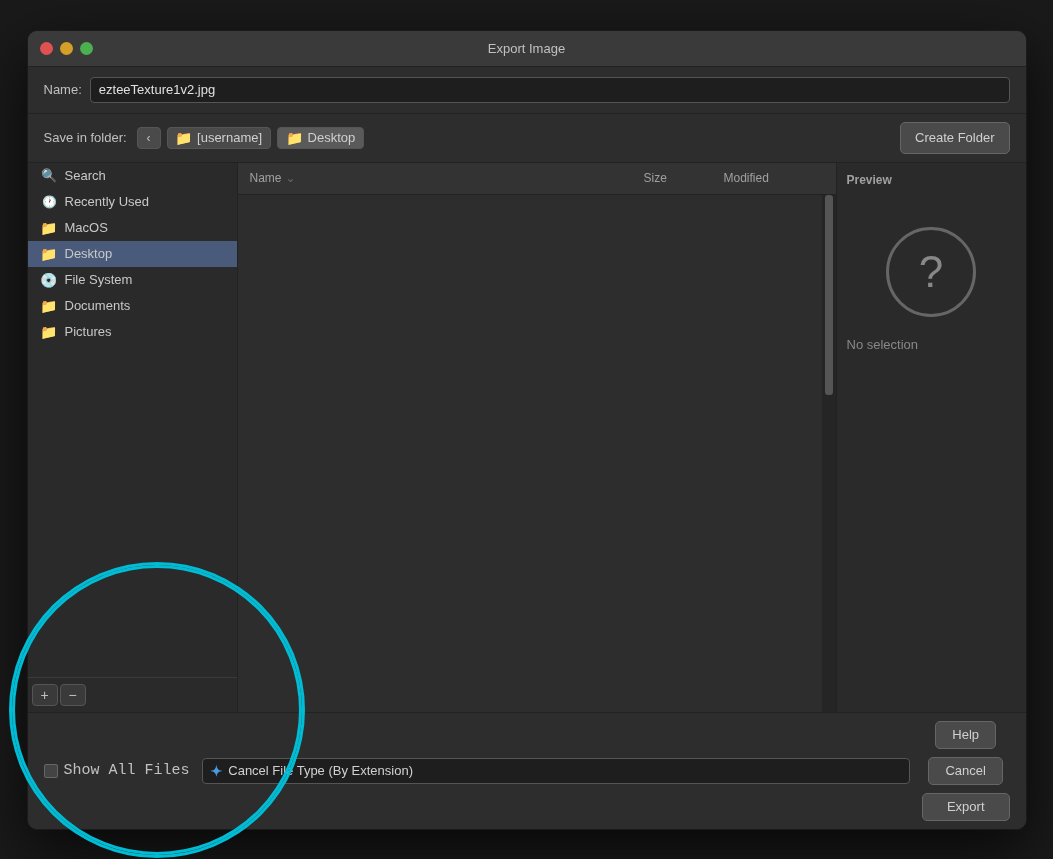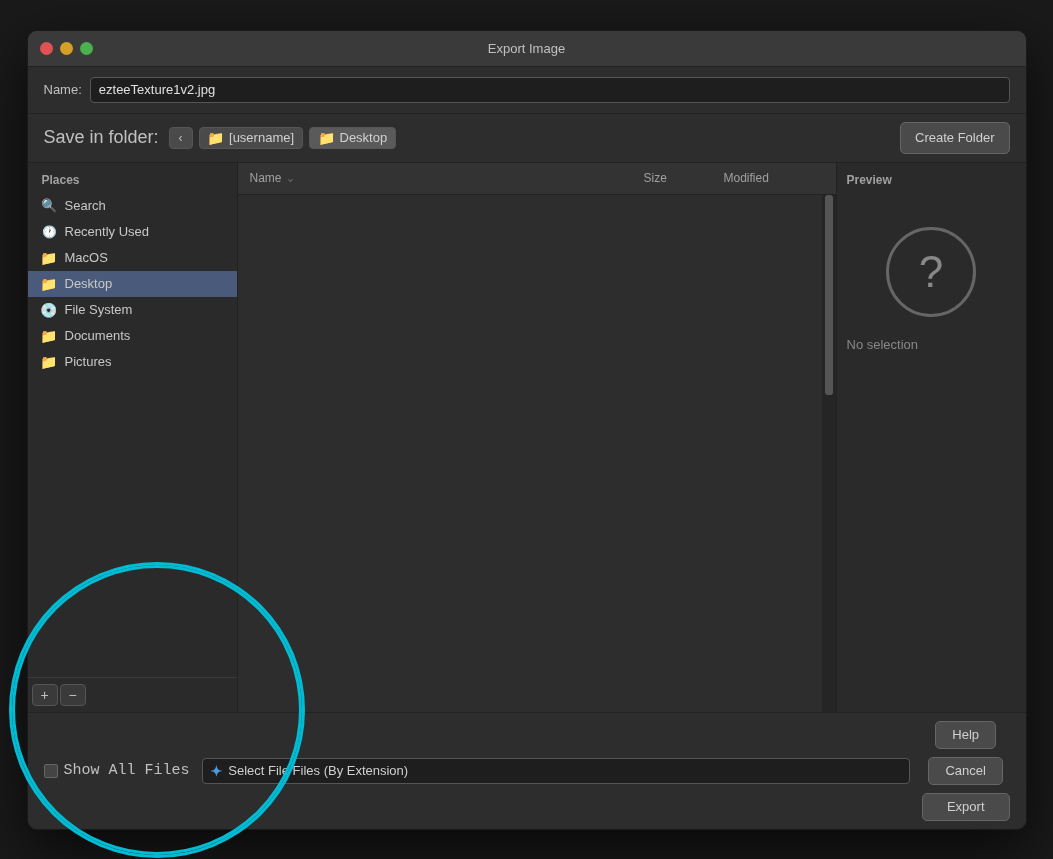--- a/index.html
+++ b/index.html
@@ -89,21 +89,21 @@
     .folder-row {
       display: flex;
       align-items: center;
       padding: 8px 16px;
       gap: 6px;
       flex-shrink: 0;
       border-bottom: 1px solid #222;
     }
     .folder-label {
       color: #c0c0c0;
-      font-size: 18px;
+      font-size: 13px;
       white-space: nowrap;
       margin-right: 4px;
     }
     .nav-btn {
       background: #4a4a4a;
       border: 1px solid #555;
       border-radius: 4px;
       color: #c0c0c0;
       width: 24px;
       height: 22px;
@@ -417,21 +417,20 @@
       <div class="breadcrumb-item active">
         <span class="folder-icon">📁</span>
         <span>Desktop</span>
       </div>
       <button class="create-folder-btn">Create Folder</button>
     </div>
 
     <div class="main-area">
 
       <div class="sidebar">
-        <div class="sidebar-header">Places</div>
 
         <div class="sidebar-item">
           <span class="item-icon search">🔍</span>
           <span>Search</span>
         </div>
         <div class="sidebar-item">
           <span class="item-icon recent">🕐</span>
           <span>Recently Used</span>
         </div>
         <div class="sidebar-item">
@@ -487,21 +486,21 @@
       </div>
     </div>
 
     <div class="bottom-bar">
       <div class="show-all-files">
         <div class="show-all-checkbox"></div>
         <span>Show All Files</span>
       </div>
       <div class="file-type-selector">
         <span class="file-type-plus">✦</span>
-        <span>Select File Files (By Extension)</span>
+        <span>Cancel File Type (By Extension)</span>
       </div>
       <div class="bottom-buttons">
         <button class="help-btn">Help</button>
         <button class="cancel-btn">Cancel</button>
         <button class="export-btn">Export</button>
       </div>
     </div>
   </div>
 
   <div style="

